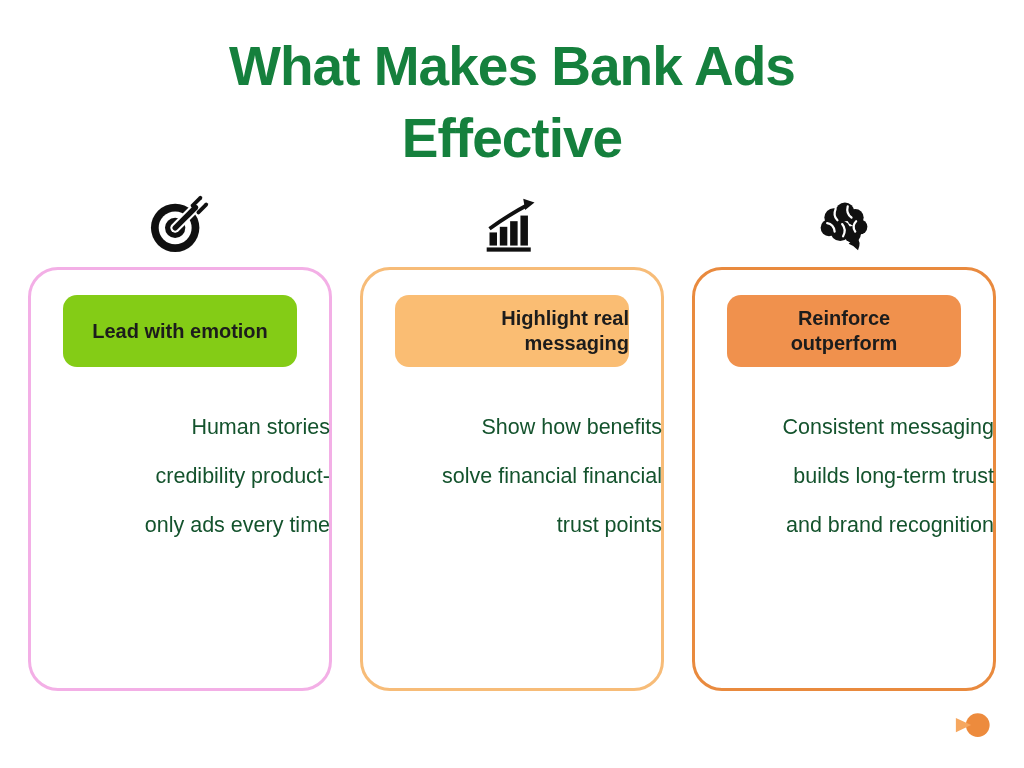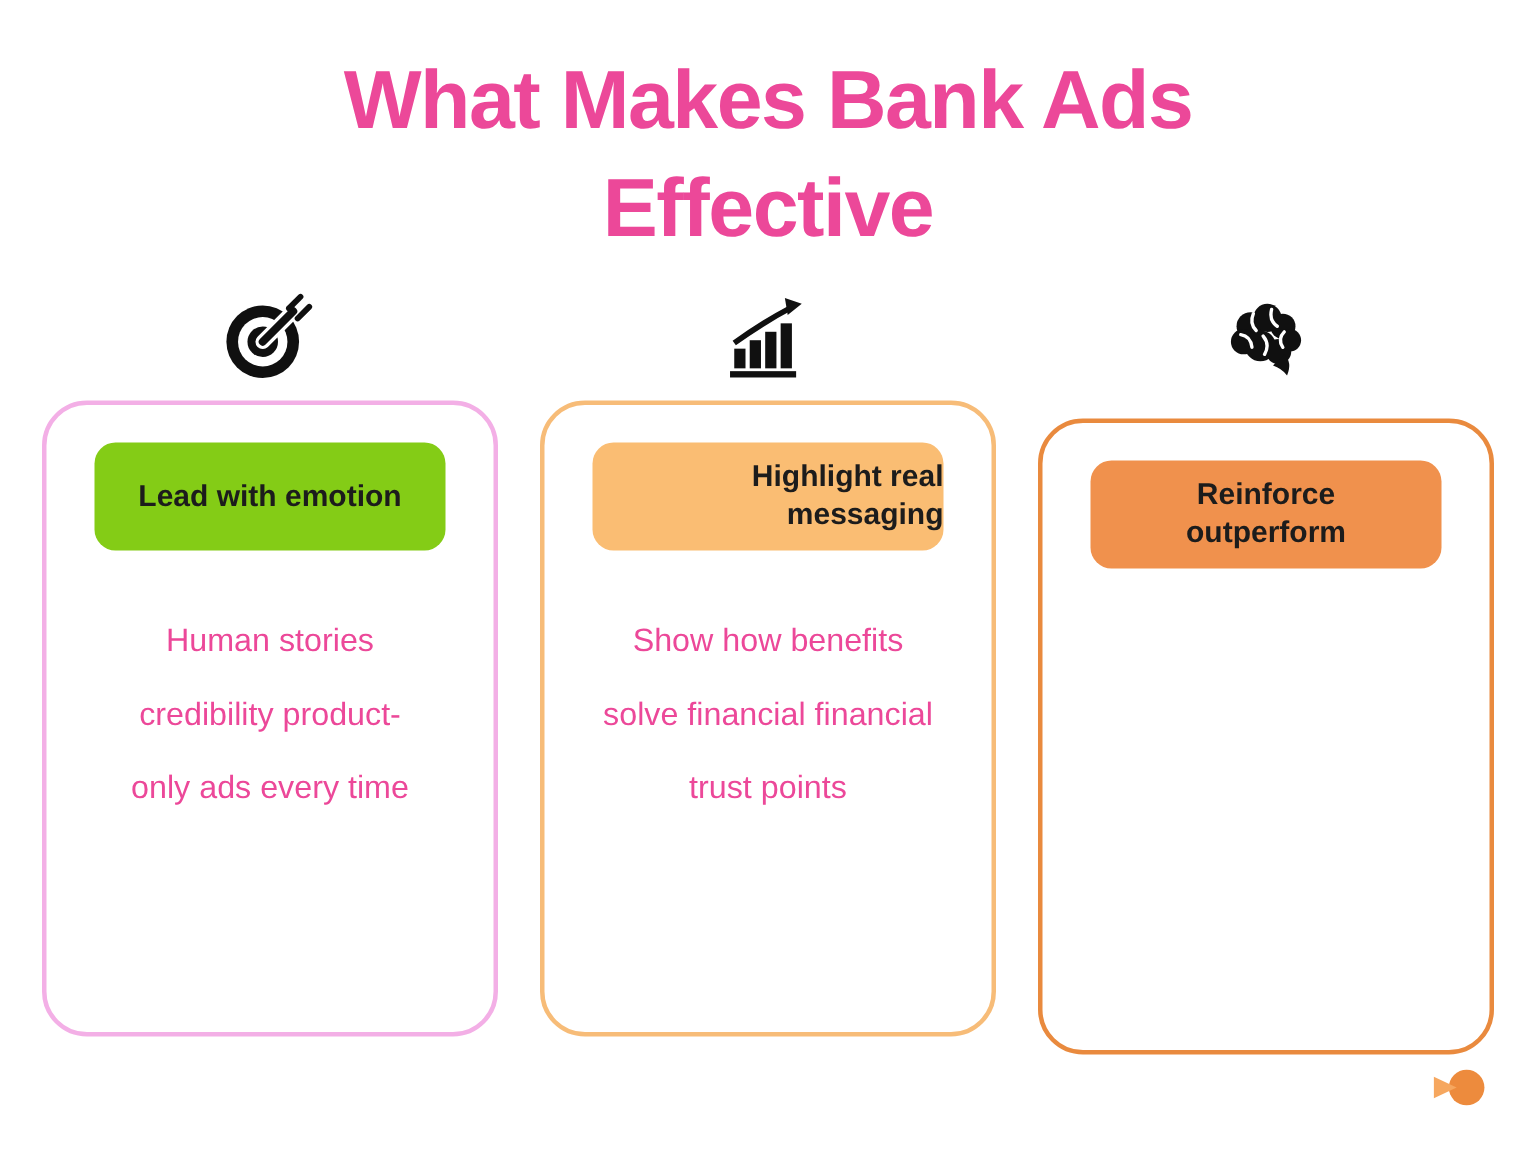--- a/index.html
+++ b/index.html
@@ -12,21 +12,21 @@
   .page { position: relative; width: 1024px; height: 768px; background: #ffffff; }
 
   .title {
     margin: 0 auto;
     padding-top: 30px;
     width: 720px;
     text-align: center;
     font-size: 55px;
     line-height: 72px;
     font-weight: 800;
-    color: #ec4899;
+    color: #15803d;
     letter-spacing: -1px;
   }
 
   .columns {
     position: absolute;
     left: 28px; top: 190px;
     width: 968px;
     display: flex;
     gap: 28px;
   }
@@ -64,24 +64,24 @@
     align-items: center;
     text-align: center;
     font-size: 20px;
     font-weight: 700;
     line-height: 25px;
     color: #1c1c1c;
   }
   .badge span { display: block; }
   .card-body {
     margin-top: 36px;
-    text-align: center;
+    text-align: right;
     font-size: 21.5px;
     font-weight: 400;
-    color: #ec4899;
+    color: #14532d;
     width: 300px;
   }
   .card-body .line { line-height: 49px; white-space: nowrap; }
 
   .brand-logo {
     position: absolute;
     right: 32px; bottom: 29px;
     width: 38px; height: 27px;
   }
 </style>
@@ -160,24 +160,29 @@
           </g>
           <g stroke="#ffffff" stroke-width="2.4" fill="none" stroke-linecap="round">
             <path d="M23 14 Q20 21 25 26"></path>
             <path d="M36 11 Q34 19 40 23"></path>
             <path d="M14 29 Q21 30 22 38"></path>
             <path d="M45 27 Q40 32 44 38"></path>
             <path d="M30 30 Q35 36 31 43"></path>
           </g>
         </svg>
       </div>
-      <div class="card" style="border-color: rgb(233, 138, 62); margin-top: 12px;">
+      <div class="card" style="border-color: rgb(233, 138, 62);">
         <div class="badge" style="background-color: rgb(240, 145, 77);">
           <span>Reinforce</span>
           <span>outperform</span>
+        </div>
+        <div class="card-body">
+          <div class="line">Consistent messaging</div>
+          <div class="line">builds long-term trust</div>
+          <div class="line">and brand recognition</div>
         </div>
       </div>
     </section>
 
   </div>
 
   <div class="brand-logo">
     <svg width="38" height="27" viewBox="0 0 40 28" aria-hidden="true">
       <circle cx="25" cy="13.5" r="12.5" style="fill: rgb(237, 139, 61);"></circle>
       <path d="M2 6 L18 13.5 L2 21 Z" style="fill: rgb(246, 167, 95);"></path>

